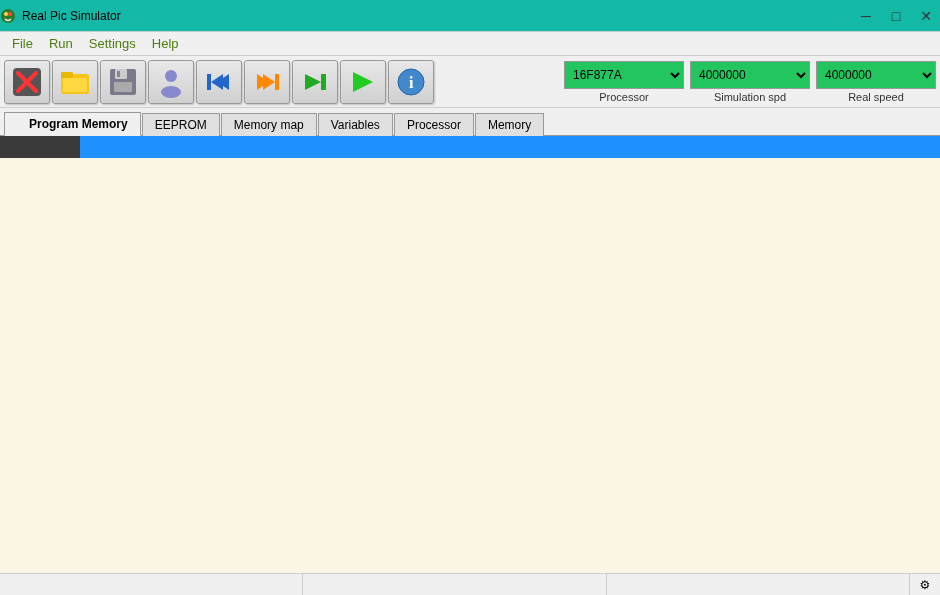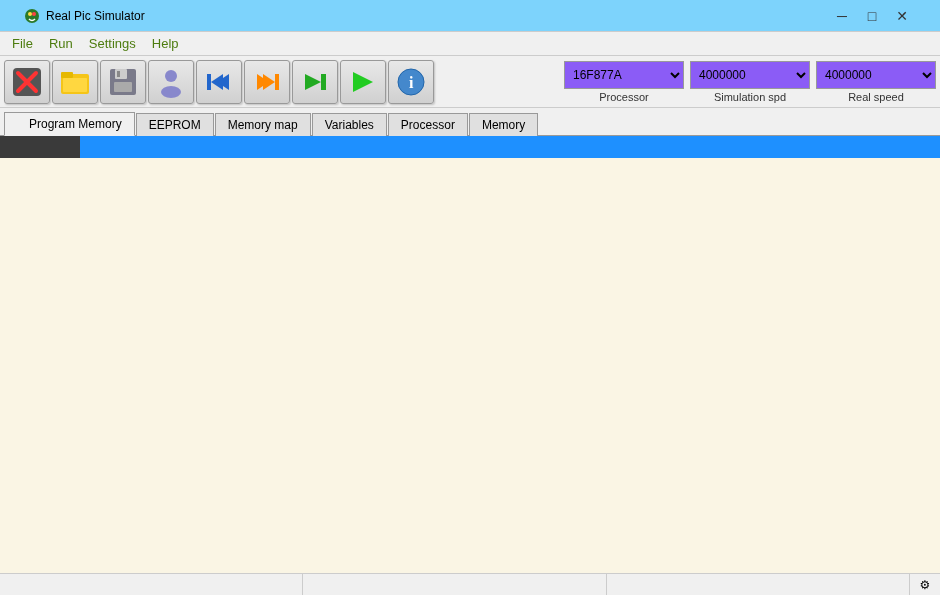--- a/index.html
+++ b/index.html
@@ -9,25 +9,25 @@
       background: #f0f0f0;
       font-family: 'Segoe UI', Tahoma, Geneva, Verdana, sans-serif;
       font-size: 12px;
       overflow: hidden;
       display: flex;
       flex-direction: column;
     }
 
     
     .title-bar {
-      background: #7dd3fc;
+      background: #14b8a6;
       height: 32px;
       display: flex;
       align-items: center;
-      padding: 0 24px;
+      padding: 0 0;
       border-bottom: 1px solid #ccc;
       user-select: none;
     }
     .title-bar-icon {
       width: 16px;
       height: 16px;
       margin-right: 6px;
       display: flex;
       align-items: center;
       justify-content: center;
@@ -102,21 +102,21 @@
     }
     .dropdown-group {
       display: flex;
       flex-direction: column;
       align-items: center;
     }
     .toolbar-select {
       width: 120px;
       height: 28px;
       border: 1px solid #999;
-      background: #8b5cf6;
+      background: #22c55e;
       font-size: 12px;
       padding: 0 4px;
       cursor: pointer;
     }
     .dropdown-label {
       font-size: 11px;
       color: #333;
       text-align: center;
       margin-top: 2px;
     }
@@ -137,21 +137,21 @@
       background: #e0e0e0;
       cursor: pointer;
       font-size: 12px;
       margin-right: 1px;
       position: relative;
       top: 1px;
     }
     .tab.active {
       background: #f0f0f0;
       border-bottom: 1px solid #f0f0f0;
-      font-weight: normal;
+      font-weight: bold;
       padding-left: 24px;
     }
 
     
     .table-area {
       flex: 1;
       background: #faf5e4;
       display: flex;
       flex-direction: column;
       overflow: hidden;

